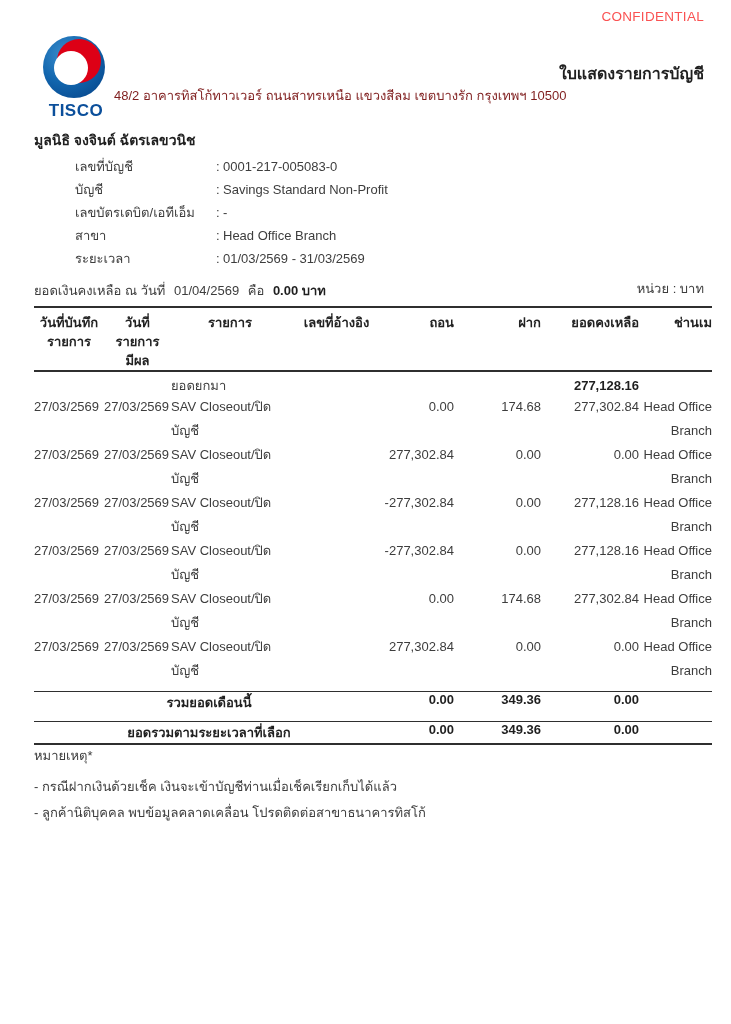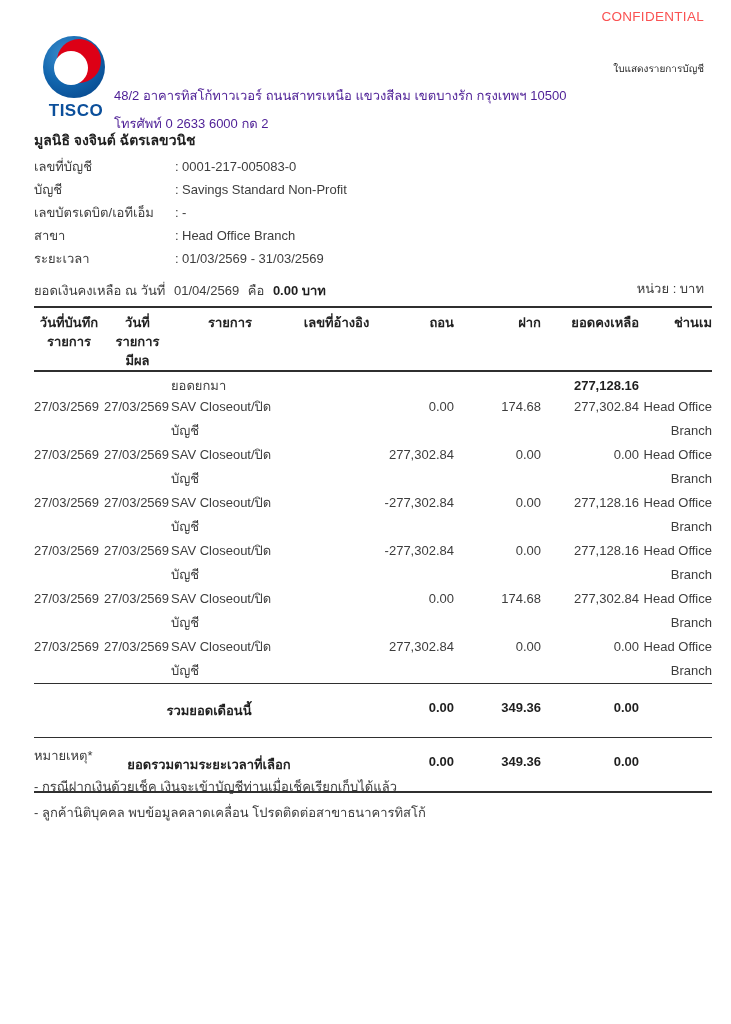--- a/index.html
+++ b/index.html
@@ -5,48 +5,48 @@
   * { margin:0; padding:0; box-sizing:border-box; }
   html,body { background:#ffffff; }
   .page {
     position:relative; width:731px; height:958px; background:#fff;
     font-family:"Liberation Sans", sans-serif; color:#3d3d3d; font-size:13px;
     overflow:hidden; margin:0 auto;
   }
   .confidential { position:absolute; top:9px; right:27px; color:#fa5252; font-size:13.5px; letter-spacing:.3px; }
   .logo-wrap { position:absolute; left:40px; top:34px; width:72px; text-align:center; }
   .logo-wordmark { font-weight:bold; color:#0b4f9b; font-size:17px; letter-spacing:.5px; margin-top:-2px; }
-  .addr-block { position:absolute; left:114px; top:82px; line-height:28px; color:#4c1d95; }
-  .doc-title { position:absolute; right:27px; top:61px; font-weight:normal; color:#1f1f1f; font-size:10px; }
+  .addr-block { position:absolute; left:114px; top:82px; line-height:28px; color:#7f1d1d; }
+  .doc-title { position:absolute; right:27px; top:61px; font-weight:bold; color:#1f1f1f; font-size:16px; }
   .customer-name { position:absolute; left:34px; top:129px; font-weight:bold; color:#1f1f1f; font-size:14px; }
 
   .account-block { position:absolute; left:34px; top:155px; }
   .acc-row { display:flex; height:23px; align-items:center; }
-  .acc-label { width:141px; }
+  .acc-label { width:141px;margin-left:41px; }
   .acc-colon { width:7px; }
   .acc-value { }
 
   .balance-line { position:absolute; left:34px; top:280px; }
   .balance-line .part { margin-right:5px; }
   .balance-amount { font-weight:bold; color:#1f1f1f; }
   .unit-note { position:absolute; right:27px; top:278px; }
 
   .txn-table { position:absolute; left:34px; top:306px; width:678px; border-top:2px solid #2f2f2f; }
   .tgrid { display:grid; grid-template-columns:70px 67px 118px 95px 70px 87px 98px 73px; }
   .txn-head { border-bottom:2px solid #2f2f2f; padding:5px 0 0 0; font-weight:bold; color:#222; }
   .txn-head .hc { line-height:19px; }
   .hc-center { text-align:center; }
   .hc-right { text-align:right; }
   .row-opening { padding-top:5px; }
   .row-opening .cell { line-height:18px; }
   .txn-row .cell { line-height:24px; }
   .cell-right { text-align:right; }
   .cell-bold { font-weight:bold; color:#1f1f1f; }
   .cell-channel { text-align:right; }
-  .totals-row { border-top:1.5px solid #2f2f2f; padding:16px 0; font-weight:bold; color:#1f1f1f; }
+  .totals-row { border-top:1.5px solid #2f2f2f; padding:0 0; font-weight:bold; color:#1f1f1f;margin-top:8px; }
   .totals-row.last { border-bottom:2px solid #2f2f2f; }
   .totals-label { grid-column:1 / span 4; text-align:center; }
 
   .notes-block { position:absolute; left:34px; top:745px; }
   .notes-title { margin-bottom:8px; }
   .note-line { line-height:26px; }
 
   .page-footer { position:absolute; right:27px; top:960px; }
   .page-footer .lbl { margin-right:9px; }
 </style>
@@ -68,21 +68,20 @@
       </defs>
       <circle cx="34" cy="33" r="31" fill="url(#lg)"></circle>
       <circle cx="39" cy="27" r="22" fill="#dd0016"></circle>
       <circle cx="31" cy="34" r="17" fill="#ffffff"></circle>
     </svg>
     <div class="logo-wordmark">TISCO</div>
   </div>
 
   <div class="addr-block">
     <div>48/2 อาคารทิสโก้ทาวเวอร์ ถนนสาทรเหนือ แขวงสีลม เขตบางรัก กรุงเทพฯ 10500</div>
-    <div>โทรศัพท์ 0 2633 6000 กด 2</div>
   </div>
 
   <div class="doc-title">ใบแสดงรายการบัญชี</div>
 
   <div class="customer-name">มูลนิธิ จงจินต์ ฉัตรเลขวนิช</div>
 
   <div class="account-block">
     <div class="acc-row">
       <span class="acc-label">เลขที่บัญชี</span>
       <span class="acc-colon">:</span>

